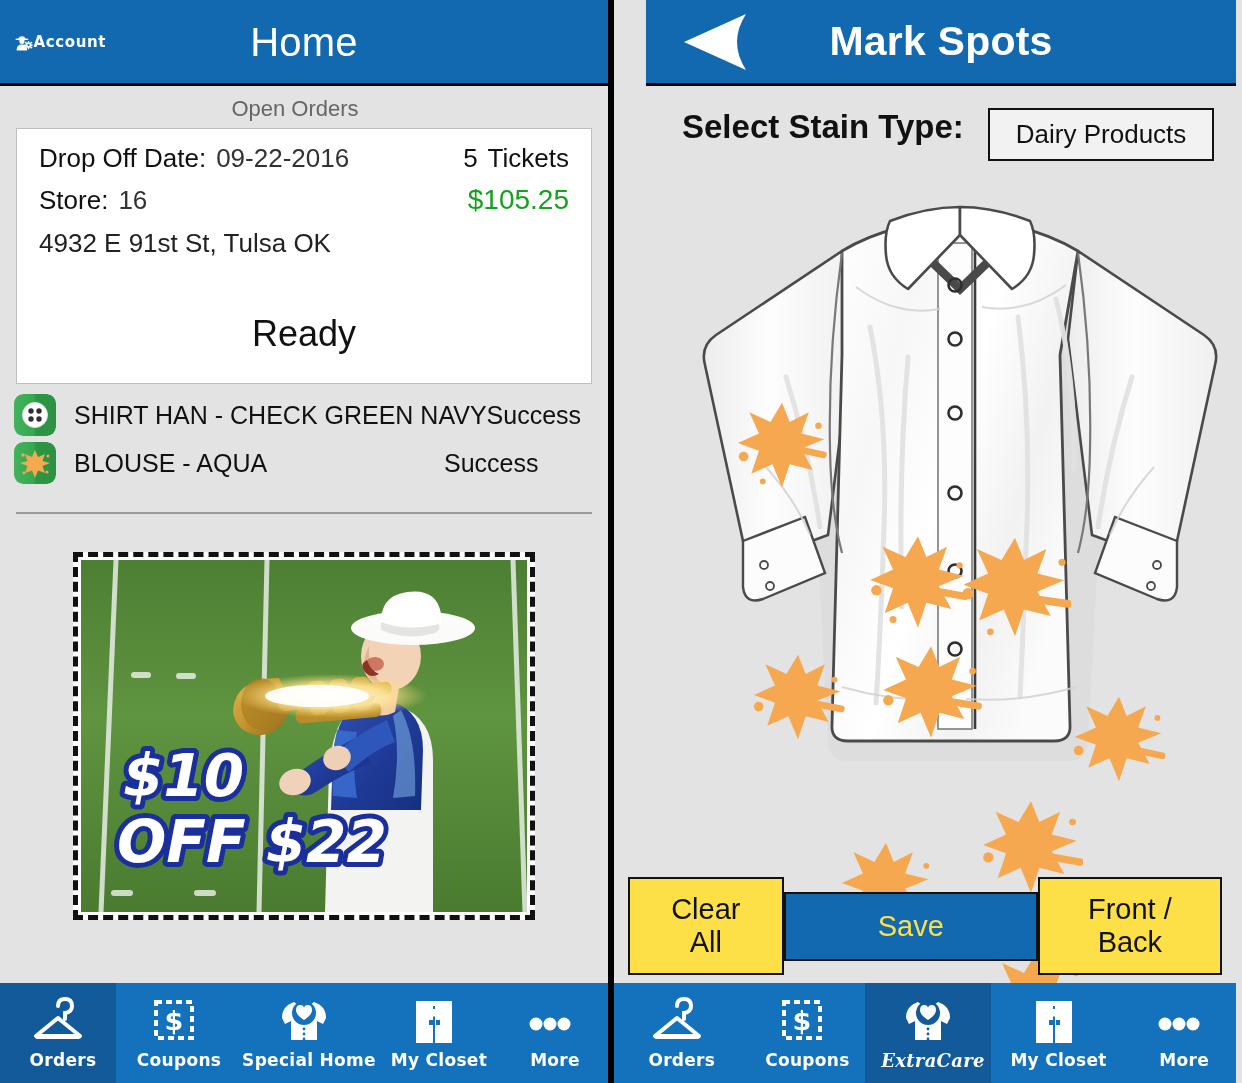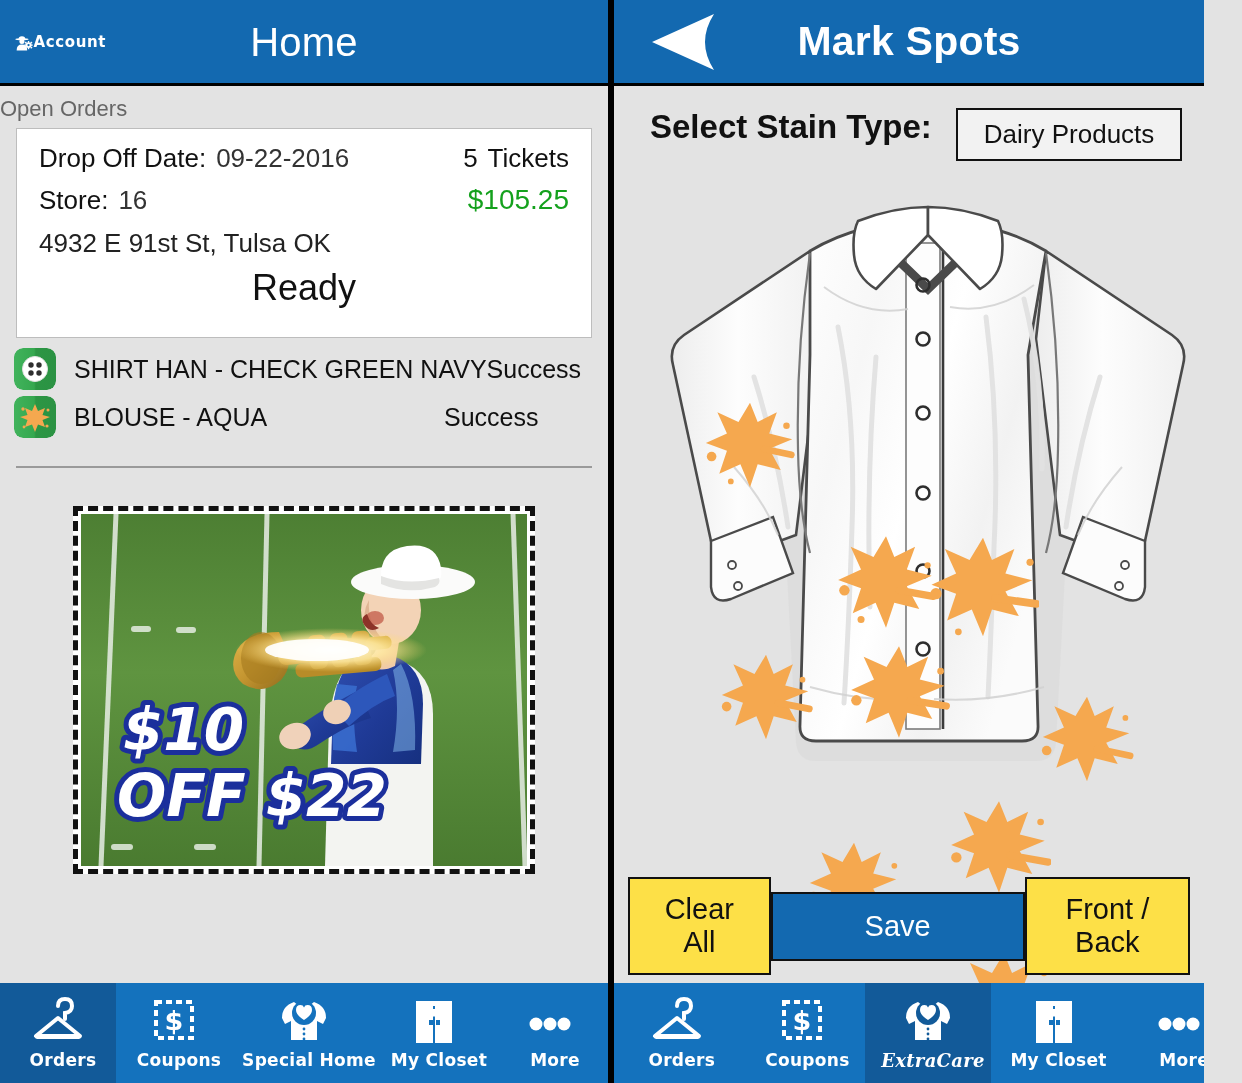--- a/index.html
+++ b/index.html
@@ -7,21 +7,21 @@
     width:1242px;height:1083px;
     background:#e3e3e3;
     font-family:"Liberation Sans", sans-serif;
     overflow:hidden;
     position:relative;
   }
   .screen{position:absolute;top:0;left:0;width:1242px;height:1083px;display:flex;}
   .panel{position:relative;height:1083px;overflow:hidden;background:#e3e3e3;}
   .panel-left{width:608px;}
   .divider{width:6px;background:#000;height:1083px;}
-  .panel-right{width:590px;}
+  .panel-right{width:590px;padding-left:32px;}
 
   
   .navbar{
     height:86px;background:#1369b0;position:relative;
     display:flex;align-items:center;justify-content:center;
     border-bottom:3px solid #000;
     box-sizing:border-box;
   }
   .nav-title{
     color:#fff;font-size:40px;font-weight:400;letter-spacing:.2px;
@@ -39,26 +39,26 @@
     color:#fff;font-size:15px;font-weight:700;letter-spacing:.6px;margin-top:-2px;
     font-family:"DejaVu Sans", sans-serif;
   }
   .back-btn{
     position:absolute;left:32px;top:50%;transform:translateY(-50%);
     width:74px;height:60px;cursor:pointer;display:flex;align-items:center;
   }
 
   
   .open-orders{
-    text-align:left;color:#666;font-size:22px;
+    text-align:center;color:#666;font-size:22px;
     padding:10px 18px 6px 0;
   }
   .order-card{
     margin:0 16px;background:#fff;border:1px solid #bdbdbd;
-    height:210px;box-sizing:border-box;position:relative;
+    height:256px;box-sizing:border-box;position:relative;
     padding:14px 22px 0 22px;
   }
   .oc-row{display:flex;justify-content:space-between;align-items:baseline;}
   .oc-lab{font-size:26px;color:#111;}
   .oc-val{font-size:26px;color:#333;}
   .oc-row .left-grp{display:flex;gap:10px;align-items:baseline;}
   .tickets{font-size:26px;color:#111;}
   .amount{font-size:28px;color:#14a11d;font-weight:400;}
   .addr{font-size:26px;color:#222;margin-top:12px;}
   .ready{
@@ -106,21 +106,21 @@
     position:absolute;left:0;right:0;bottom:108px;
     display:flex;align-items:center;justify-content:space-between;
     padding:0 14px;box-sizing:border-box;
   }
   .btn{
     border:2px solid #111;background:#fde047;color:#111;
     font-size:29px;font-family:"Liberation Sans", sans-serif;
     cursor:pointer;text-align:center;
   }
   .btn-clear{padding:14px 26px;}
-  .btn-save{background:#1369b0;color:#ffffff;padding:16px 92px;}
+  .btn-save{background:#1369b0;color:#fde047;padding:16px 92px;}
   .btn-fb{padding:14px 18px;}
 
   
   .tabbar{
     position:absolute;left:0;bottom:0;height:100px;
     background:#1472bd;display:flex;
   }
   .tabbar.left{width:608px;}
   .tabbar.right{width:628px;}
   .tab{

